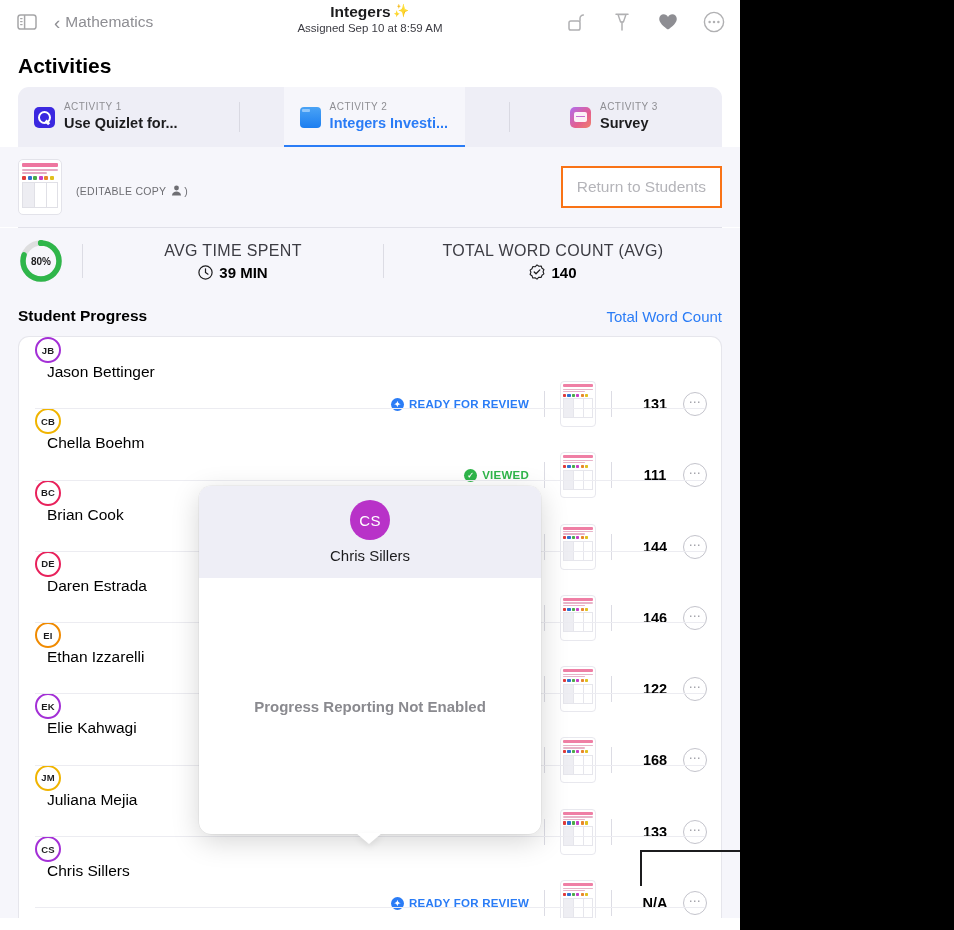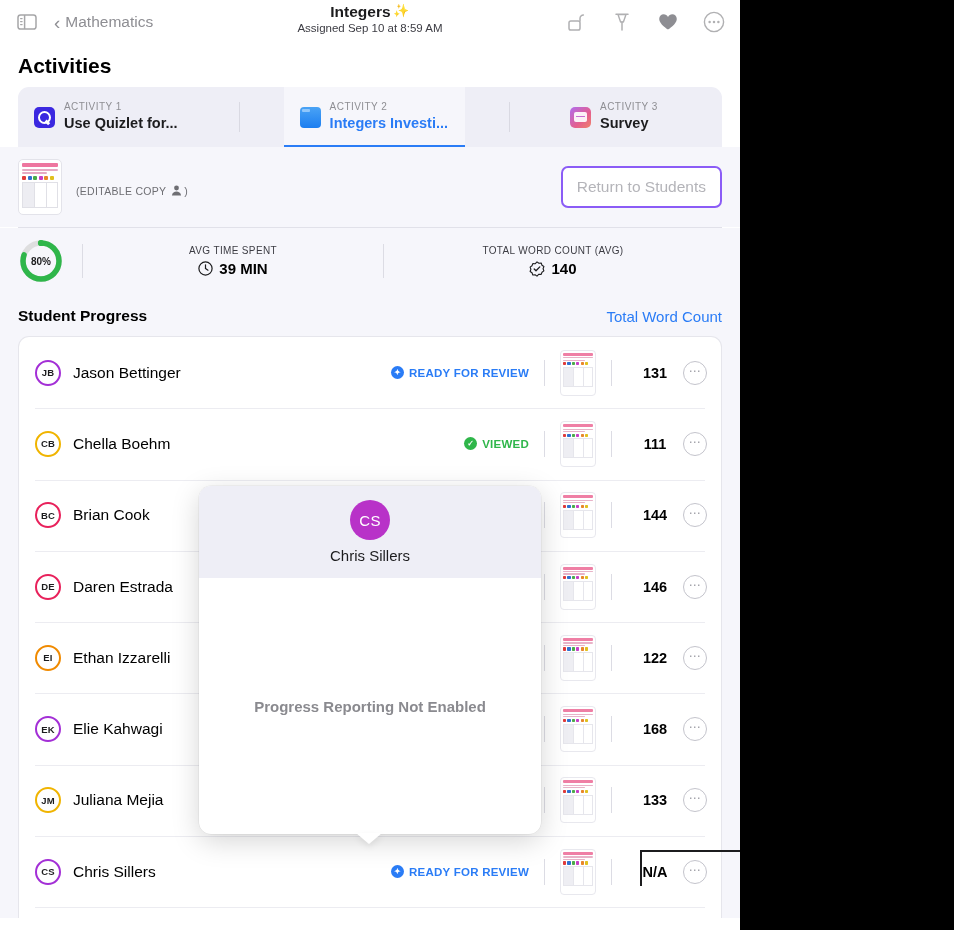--- a/index.html
+++ b/index.html
@@ -141,22 +141,22 @@
   .thumb .t-c1 { width:34%; background:#ededf2; border-right:1px solid #e0e0e6;}
   .thumb .t-c2 { flex:1; border-right:1px solid #e0e0e6;}
   .thumb .t-c3 { width:30%; }
   .sheet-txt { flex: 1; min-width: 0; }
   .sheet-kicker {
     font-size: 10.5px; color: #6e6e73; letter-spacing: .3px;
     display: flex; align-items: center; gap: 0px; margin-top: 7px;
   }
   .sheet-name { font-size: 15.5px; font-weight: 700; color: #000; margin-top: 3px; }
   .btn-return {
-    border: 2px solid #8b5cf6; background: #fff; color: #b4b4b9;
-    border-radius: 7px; padding: 10px 14px;
+    border: 2px solid #f97316; background: #fff; color: #b4b4b9;
+    border-radius: 0; padding: 10px 14px;
     font-size: 15.5px; font-weight: 400; cursor: pointer;
     white-space: nowrap;
   }
 
   .hr-light { height: 1px; background: #e1e1e9; margin: 0 18px; }
 
   
   .stats {
     background: #f6f6fb;
     display: flex; align-items: center;
@@ -165,21 +165,21 @@
   .ring { width: 46px; height: 46px; flex: none; position: relative; }
   .ring .pct {
     position: absolute; left: 0; right: 0; top: 50%; transform: translateY(-50%);
     text-align: center; font-size: 10px; font-weight: 700; color: #1c1c1e;
   }
   .stat-div { width: 1px; height: 34px; background: #dcdce4; }
   .stat {
     flex: 1; text-align: center;
   }
   .stat-label {
-    font-size: 10px; color: #3c3c43; letter-spacing: .35px;
+    font-size: 16px; color: #3c3c43; letter-spacing: .35px;
     text-transform: uppercase; font-weight: 400;
   }
   .stat-value {
     margin-top: 4px; font-size: 15px; font-weight: 700; color: #000;
     display: flex; align-items: center; justify-content: center; gap: 6px;
   }
   .stat-s1 { flex: 0 0 300px; }
   .stat-s2 { flex: 1; }
 
   
@@ -196,23 +196,24 @@
     padding: 0 18px 0 18px;
     height: 582px;
   }
   .list {
     background: #fff; border-radius: 11px 11px 0 0;
     border: 1px solid #e6e6ec; border-bottom: none;
     height: 100%;
     overflow: hidden;
   }
   .row {
-    display: flex; align-items: center;
+    display: flex; 
     height: 71.3px; padding: 0 14px 0 16px;
     position: relative;
+    flex-direction: column;
   }
   .row + .row:before {
     content: ""; position: absolute; left: 16px; right: 16px; top: 0;
     height: 1px; background: #ececf1;
   }
   .avatar {
     width: 26px; height: 26px; border-radius: 50%;
     border: 2px solid #999; background: #fff;
     display: flex; align-items: center; justify-content: center;
     font-size: 9.5px; font-weight: 700; color: #1c1c1e; flex: none;

